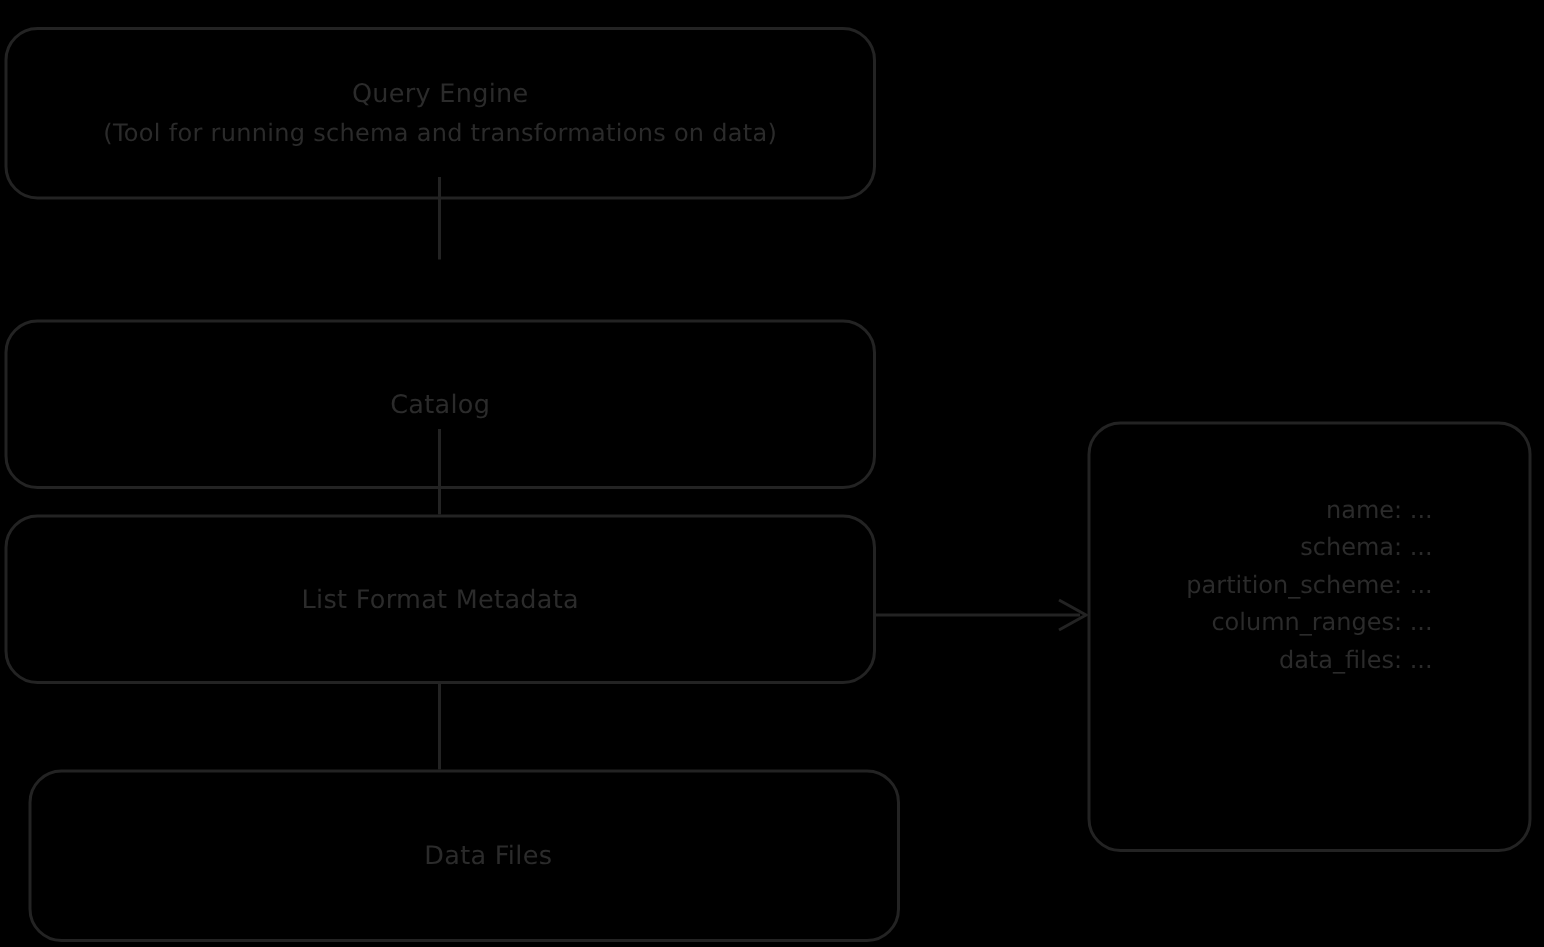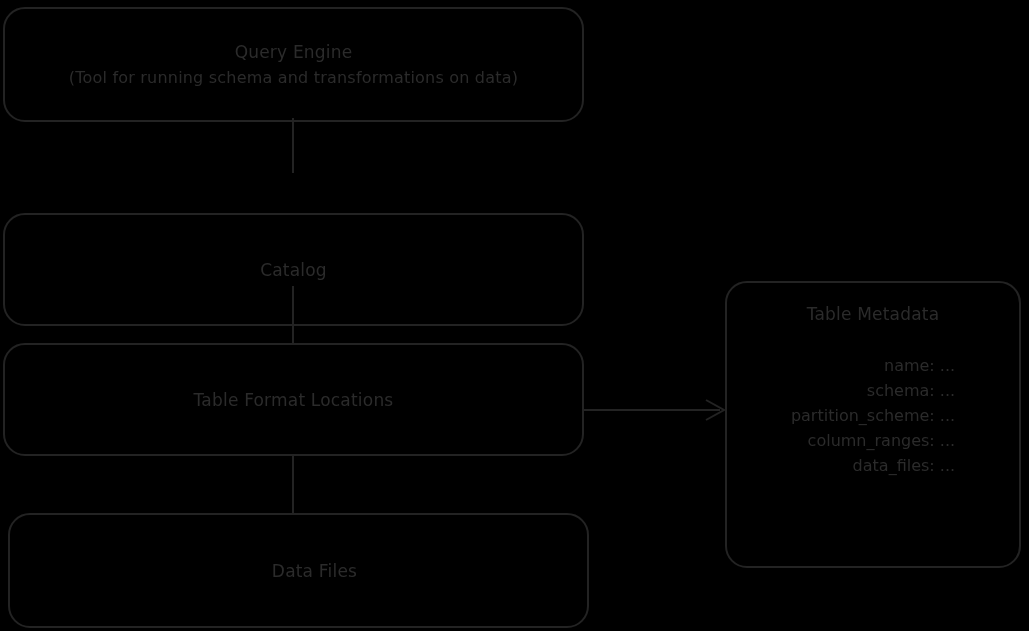--- a/index.html
+++ b/index.html
@@ -37,24 +37,24 @@
   }
   .node-subtitle {
     font-size: 16px;
     line-height: 26px;
     letter-spacing: 0.2px;
     color: #2b2b2b;
     white-space: nowrap;
   }
 
   
-  #node-query-engine      { left: 3px;  top: 7px;   width: 581px; height: 115px; }
+  #node-query-engine      { left: 3px;  top: 18px;   width: 581px; height: 115px; }
   #node-catalog           { left: 3px;  top: 173px; width: 581px; height: 113px; margin-top: 40px; }
   #node-table-format      { left: 3px;  top: 343px; width: 581px; height: 113px; }
-  #node-data-files        { left: 8px;  top: 513px; width: 581px; height: 115px; padding-left: 32px; }
+  #node-data-files        { left: 19px;  top: 513px; width: 581px; height: 115px; padding-left: 32px; }
 
   
   #node-table-metadata {
     left: 725px;
     top: 281px;
     width: 296px;
     height: 287px;
     justify-content: flex-start;
     padding-top: 18px;
   }
@@ -98,29 +98,28 @@
   <div class="node" id="node-query-engine">
     <div class="node-title">Query Engine</div>
     <div class="node-subtitle">(Tool for running schema and transformations on data)</div>
   </div>
 
   <div class="node" id="node-catalog">
     <div class="node-title">Catalog</div>
   </div>
 
   <div class="node" id="node-table-format">
-    <div class="node-title">Table Format Locations</div>
+    <div class="node-title">List Format Metadata</div>
   </div>
 
   <div class="node" id="node-data-files">
     <div class="node-title">Data Files</div>
   </div>
 
   <div class="node" id="node-table-metadata">
-    <div class="node-title">Table Metadata</div>
     <div class="meta-list">
       <div class="meta-item">name: ...</div>
       <div class="meta-item">schema: ...</div>
       <div class="meta-item">partition_scheme: ...</div>
       <div class="meta-item">column_ranges: ...</div>
       <div class="meta-item">data_files: ...</div>
     </div>
   </div>
 
   <div class="connector v-connector" id="conn-query-catalog"></div>

